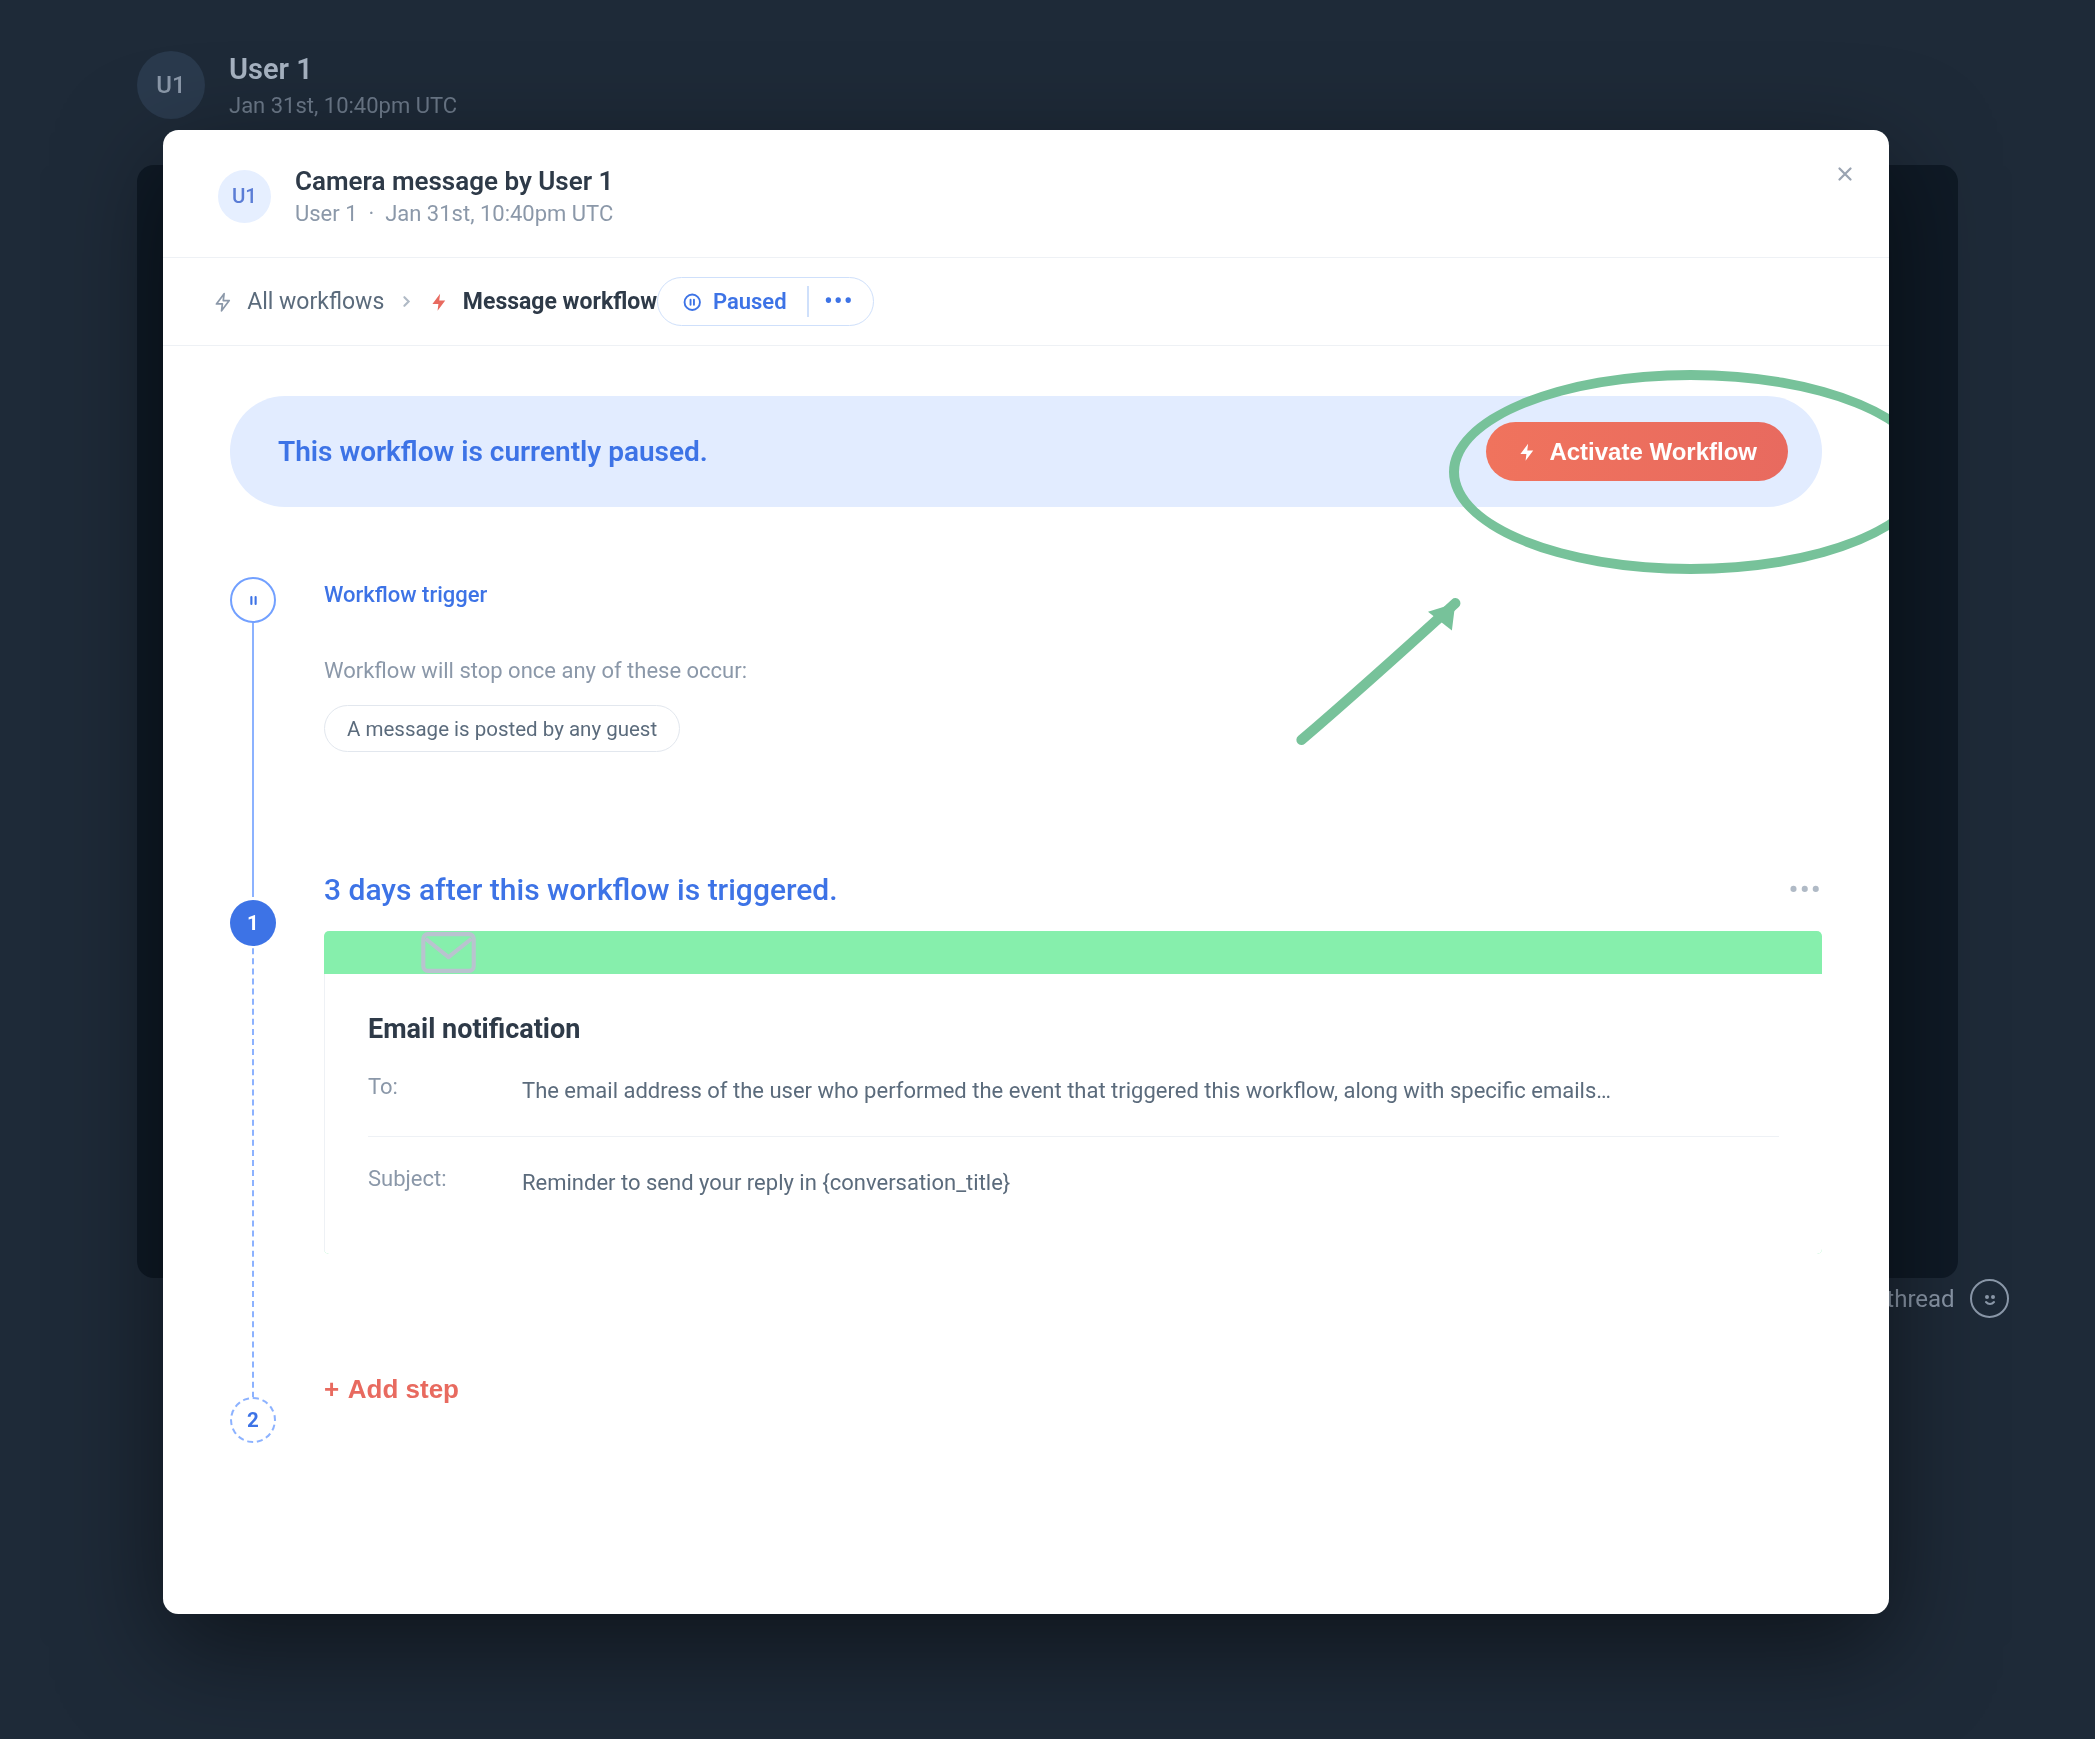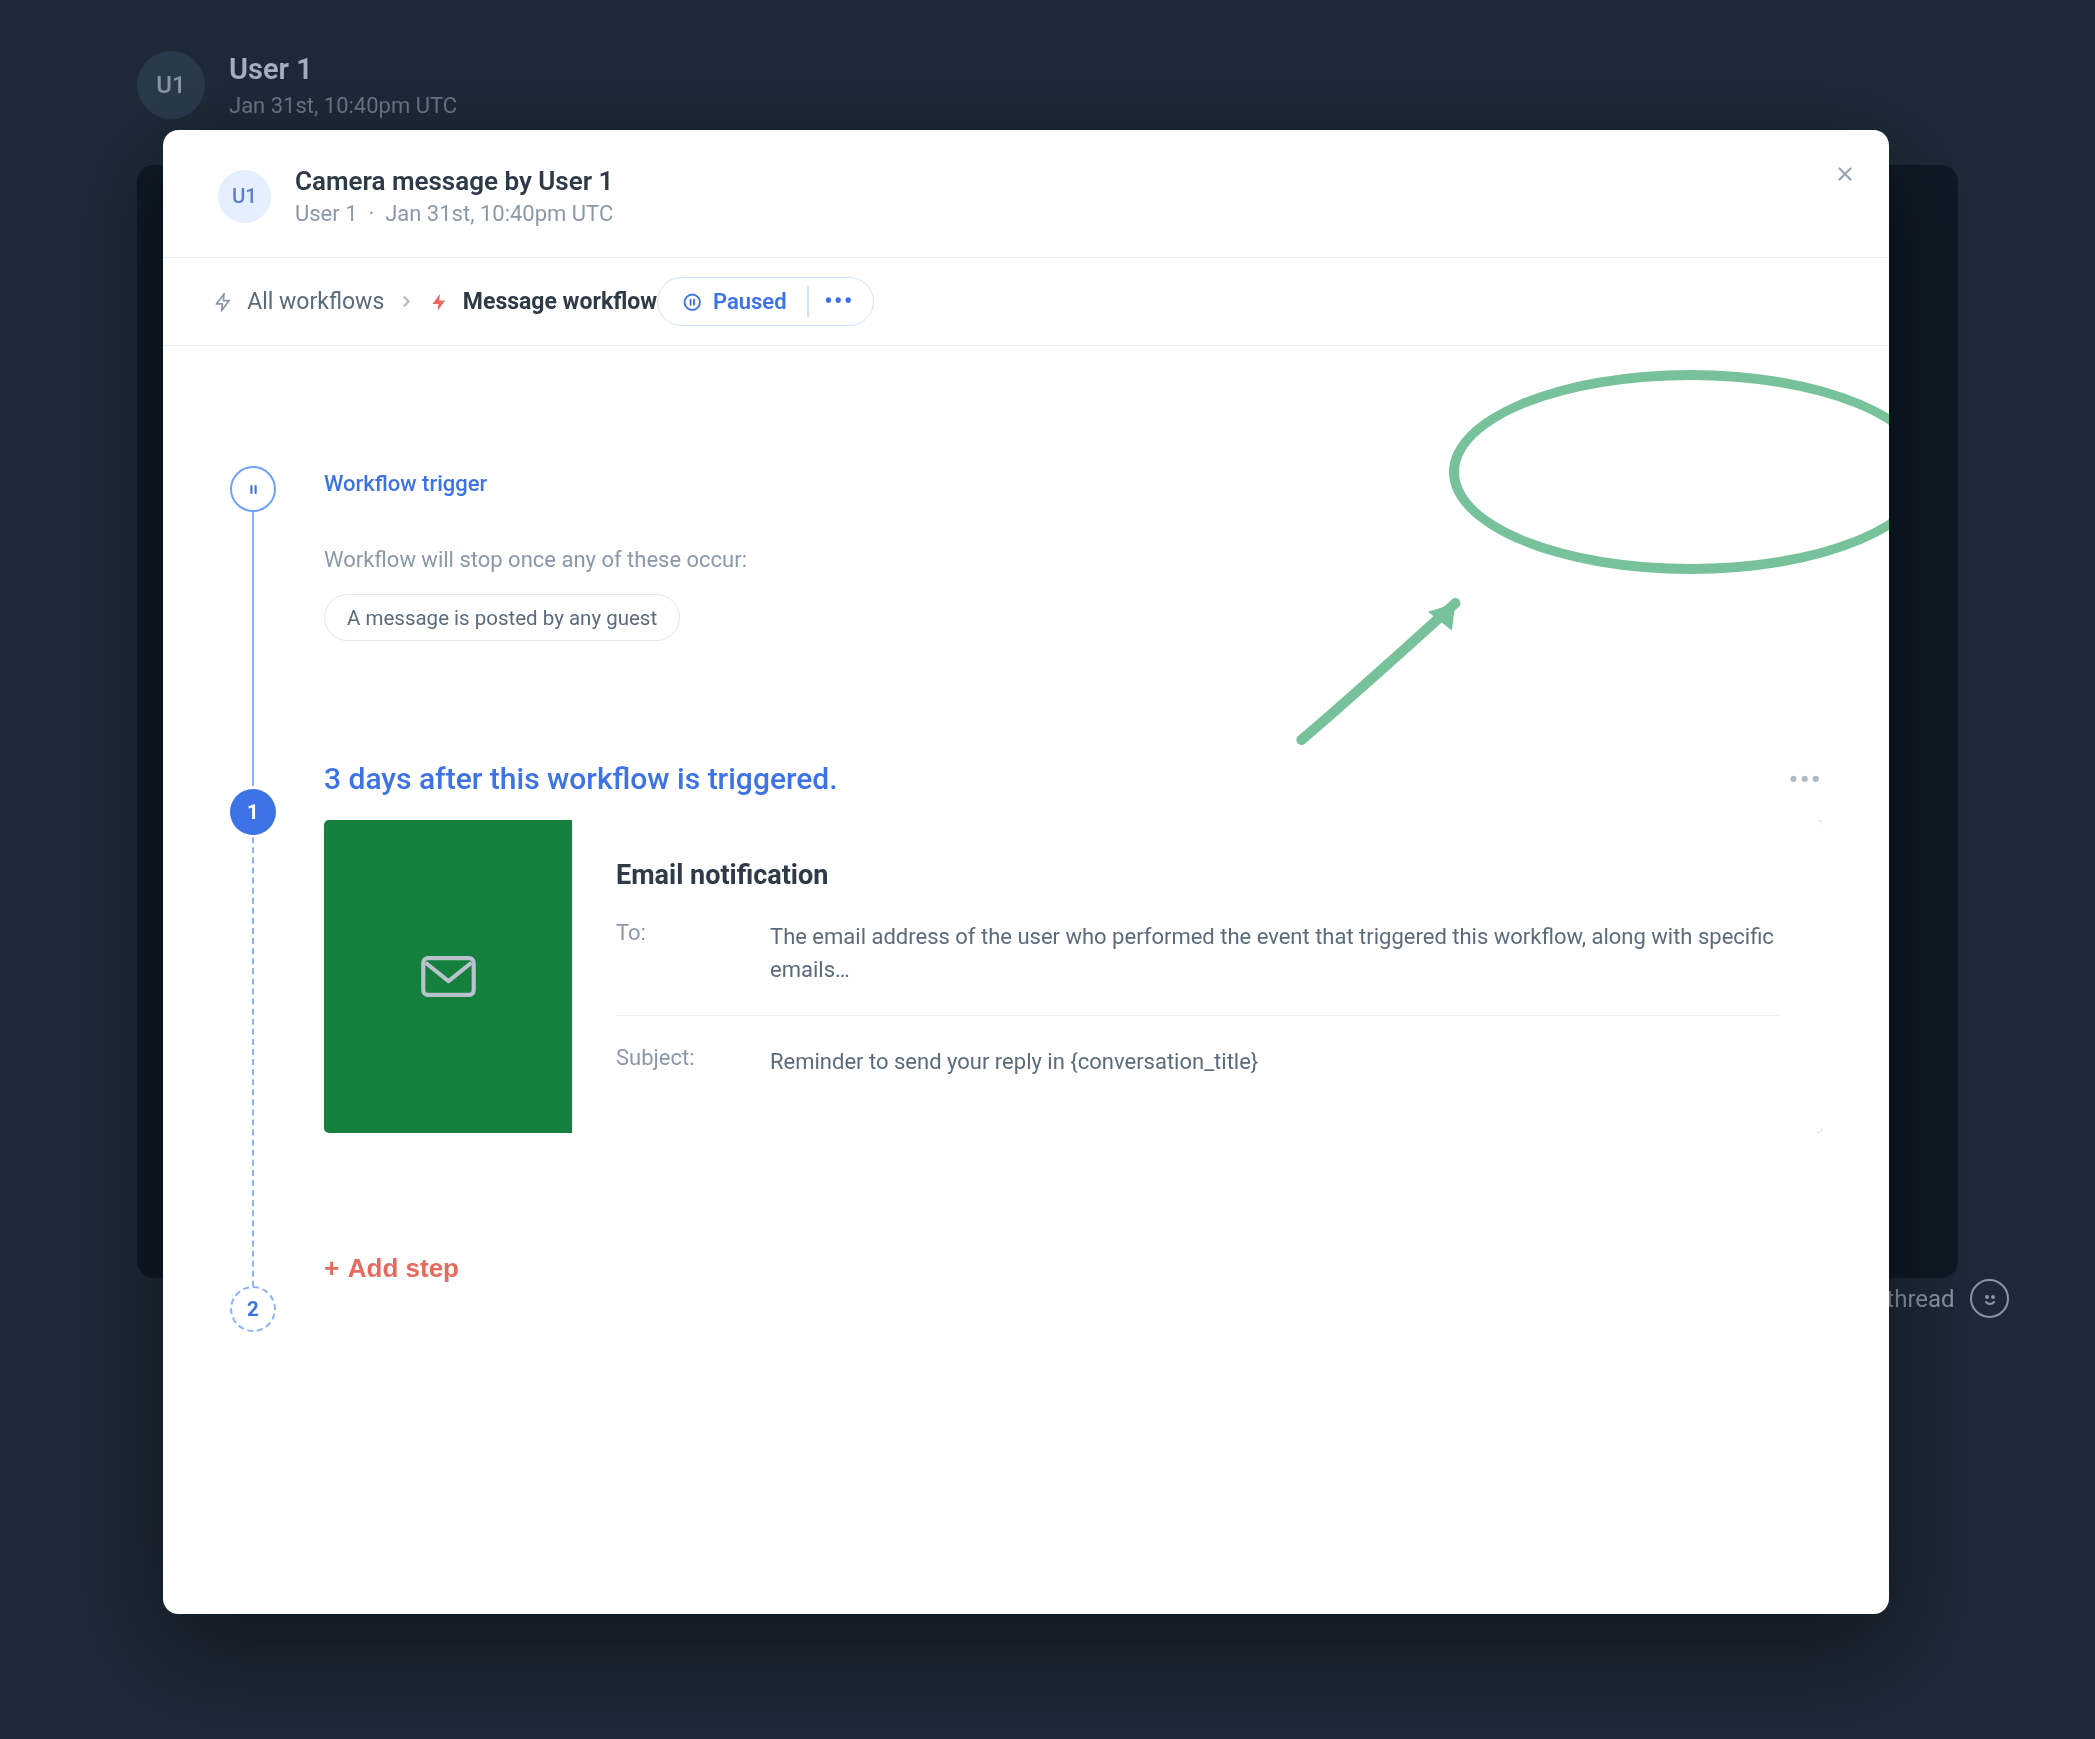--- a/index.html
+++ b/index.html
@@ -256,24 +256,25 @@
   .step-block { margin-top: 120px; }
   .step-row {
     display: flex; align-items: center; justify-content: space-between;
   }
   .step-label { color: #3d73e6; font-size: 30px; font-weight: 500; }
   .step-more { color: #b0bac6; font-weight: 700; letter-spacing: 1.7px; cursor: pointer; font-size: 26px; }
 
   .step-card {
     margin-top: 24px;
     display: flex;
-    background: #15803d;
+    background: #86efac;
     border-radius: 5.1px;
     overflow: hidden;
     min-height: 308px;
+    flex-direction: column;
   }
   .step-card-icon {
     width: 248px;
     display: flex; align-items: center; justify-content: center;
     color: #b9c3cf;
   }
   .step-card-body {
     flex: 1;
     background: #ffffff;
     padding: 39px 43px 26px 43px;
@@ -402,20 +403,31 @@
       </div>
       <div class="status-divider"></div>
       <div class="status-more">
         <span>•••</span>
       </div>
     </div>
   </div>
 
   <div class="modal-body">
 
+    <div class="banner">
+      <div class="banner-text">This workflow is currently paused.</div>
+      <button class="activate-btn">
+        <span>
+          <svg width="20.5" height="20.5" viewBox="0 0 24 24" fill="#ffffff">
+              <path d="M13 2L4 14h7l-1 8 9-12h-7l1-8z"></path>
+            </svg>
+        </span>
+        <span>Activate Workflow</span>
+      </button>
+    </div>
 
     <div class="anno-ellipse"></div>
     <div class="anno-arrow">
       <svg width="223" height="188" viewBox="0 0 260 220">
         <path d="M20 200 Q 90 140 200 40" stroke="#77c29a" stroke-width="12" fill="none" stroke-linecap="round"></path>
         <path d="M200 40 L168 50 L196 72 Z" fill="#77c29a"></path>
       </svg>
     </div>
 
     <div class="timeline">

